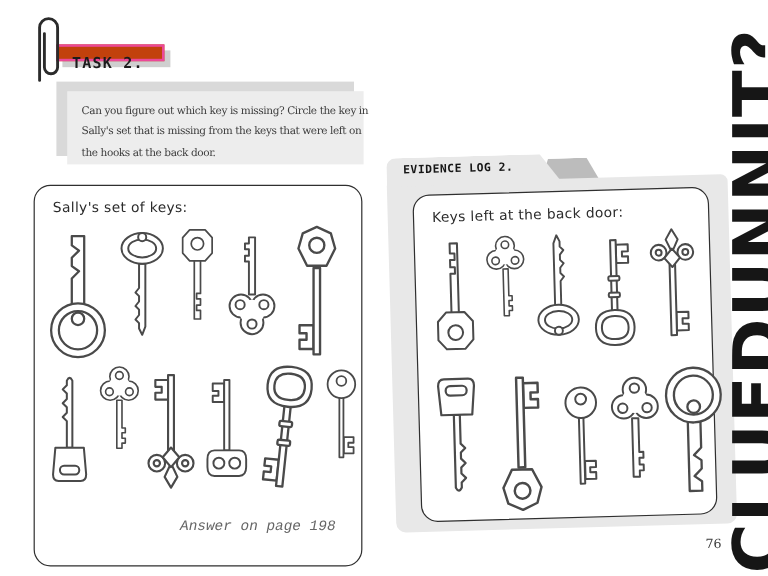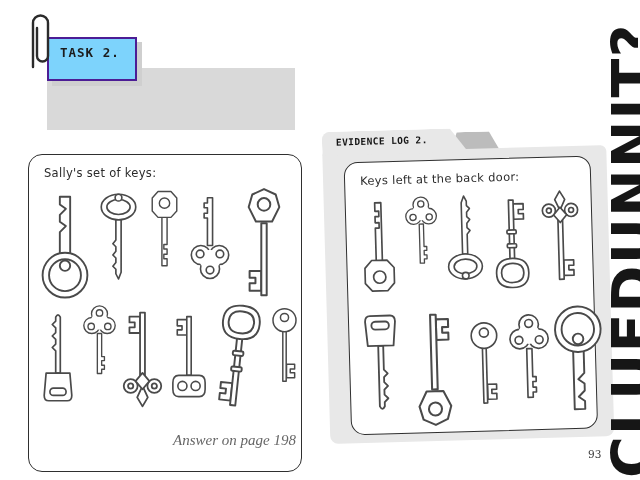--- a/index.html
+++ b/index.html
@@ -4,33 +4,33 @@
 <style>
   html,body{margin:0;padding:0;background:#fff;}
   #stage{position:relative;width:640px;height:480px;background:#fff;overflow:hidden;
          font-family:"DejaVu Sans",sans-serif;}
   
   .task-shadowbox{position:absolute;left:47px;top:68px;width:248px;height:62px;background:#d9d9d9;}
   .task-graybox{position:absolute;left:56px;top:76px;width:247px;height:61px;background:#ededed;}
   .task-graybox .lines{position:absolute;left:12px;top:9px;
      font-family:"DejaVu Serif",serif;font-size:8.8px;line-height:17.4px;color:#3c3c3c;
      letter-spacing:-0.35px;white-space:nowrap;}
-  .task-badge{position:absolute;left:47px;top:37px;width:90px;height:44px;background:#7dd3fc;
-     border:2px solid #4c1d95;box-shadow:5px 5px 0 #cfcfcf;box-sizing:border-box;z-index:3;}
+  .task-badge{position:absolute;left:47px;top:37px;width:90px;height:14px;background:#c2410c;
+     border:2px solid #ec4899;box-shadow:5px 5px 0 #cfcfcf;box-sizing:border-box;z-index:3;}
   .task-badge span{position:absolute;left:11px;top:6px;font-family:"DejaVu Sans Mono",monospace;
      font-weight:bold;font-size:12.5px;letter-spacing:1px;color:#1c1c1c;}
   .paperclip{position:absolute;left:25px;top:11px;z-index:4;}
   .key-panel{position:absolute;background:#fff;border:1.6px solid #2f2f2f;border-radius:14px;box-sizing:border-box;}
   #left-panel{left:28px;top:154px;width:274px;height:318px;}
   .panel-title{position:absolute;left:15px;top:11px;font-size:11.5px;color:#2b2b2b;letter-spacing:0.3px;}
   .key-row{position:absolute;left:6px;right:6px;display:flex;justify-content:space-evenly;align-items:flex-start;}
   #lp-row1{top:30px;}  #lp-row2{top:147px;}
   #rp-row1{top:32px;}  #rp-row2{top:146px;}
-  .answer-note{position:absolute;left:150px;top:432px;width:146px;text-align:right;
-     font-family:Liberation Serif, serif;font-style:italic;font-size:15px;color:#666;}
+  .answer-note{position:absolute;left:150px;top:432px;width:146px;text-align:left;
+     font-family:Liberation Mono, monospace;font-style:italic;font-size:12px;color:#666;}
   .pagenum{position:absolute;font-family:"DejaVu Serif",serif;font-size:10.5px;color:#3a3a3a;}
   #page-left-num{left:28px;top:448px;margin-top:36px;}
   #page-right-num{left:588px;top:448px;}
   
   #folder{position:absolute;left:326px;top:128px;width:284px;height:312px;transform:rotate(-1.6deg);transform-origin:50% 50%;}
   .folder-tab1{position:absolute;left:0;top:0;width:146px;height:24px;background:#e8e8e8;
      border-radius:8px 0 0 0;clip-path:polygon(0 0,128px 0,146px 24px,0 24px);z-index:2;}
   .folder-tab1 span{position:absolute;left:14px;top:5px;font-family:"DejaVu Sans Mono",monospace;
      font-weight:bold;font-size:9.5px;letter-spacing:0.4px;color:#161616;}
   .folder-tab2{position:absolute;left:128px;top:4px;width:50px;height:20px;background:#bcbcbc;
@@ -119,20 +119,27 @@
       <g id="key-roundsmall" fill="#fff" stroke="#4a4a4a" stroke-width="2.2" stroke-linejoin="round">
         <path d="M33 86 L45 86 L45 93 L38.5 93 L38.5 98.5 L45 98.5 L45 106 L33 106 Z"></path>
         <path d="M27.5 36 L32.5 36 L32.5 111 L27.5 111 Z"></path>
         <circle cx="30" cy="21" r="17"></circle>
           <circle cx="30" cy="17" r="6"></circle>
       </g>
     </defs>
   </svg>
 
   <div class="task-shadowbox"></div>
+  <div class="task-graybox">
+    <div class="lines">
+      <div>Can you figure out which key is missing? Circle the key in</div>
+      <div>Sally's set that is missing from the keys that were left on</div>
+      <div>the hooks at the back door.</div>
+    </div>
+  </div>
   <div class="task-badge">
     <span>TASK 2.</span>
   </div>
   <svg class="paperclip" width="30" height="62" viewBox="0 0 30 62">
     <path d="M8 56 L8 12 A7.5 7.5 0 0 1 23 12 L23 45 A5.5 5.5 0 0 1 12 45 L12 17" fill="none" stroke="#2b2b2b" stroke-width="2.4" stroke-linecap="round"></path>
   </svg>
 
   <div id="left-panel" class="key-panel">
     <div class="panel-title">Sally's set of keys:</div>
     <div id="lp-row1" class="key-row">
@@ -169,21 +176,21 @@
           <use href="#key-bigoval" transform=""></use>
         </svg>
         <svg width="41" height="88" viewBox="0 0 60 130" style="margin-top:4px;">
           <use href="#key-roundsmall" transform=""></use>
         </svg>
       </div>
   </div>
 
   <div class="answer-note">Answer on page 198</div>
   <div class="pagenum" id="page-left-num">92</div>
-  <div class="pagenum" id="page-right-num">93</div>
+  <div class="pagenum" id="page-right-num">76</div>
 
   <div id="folder">
     <div class="folder-tab2"></div>
     <div class="folder-tab1">
       <span>EVIDENCE LOG 2.</span>
     </div>
     <div class="folder-body"></div>
     <div id="right-panel" class="key-panel">
       <div class="panel-title">Keys left at the back door:</div>
       <div id="rp-row1" class="key-row">

